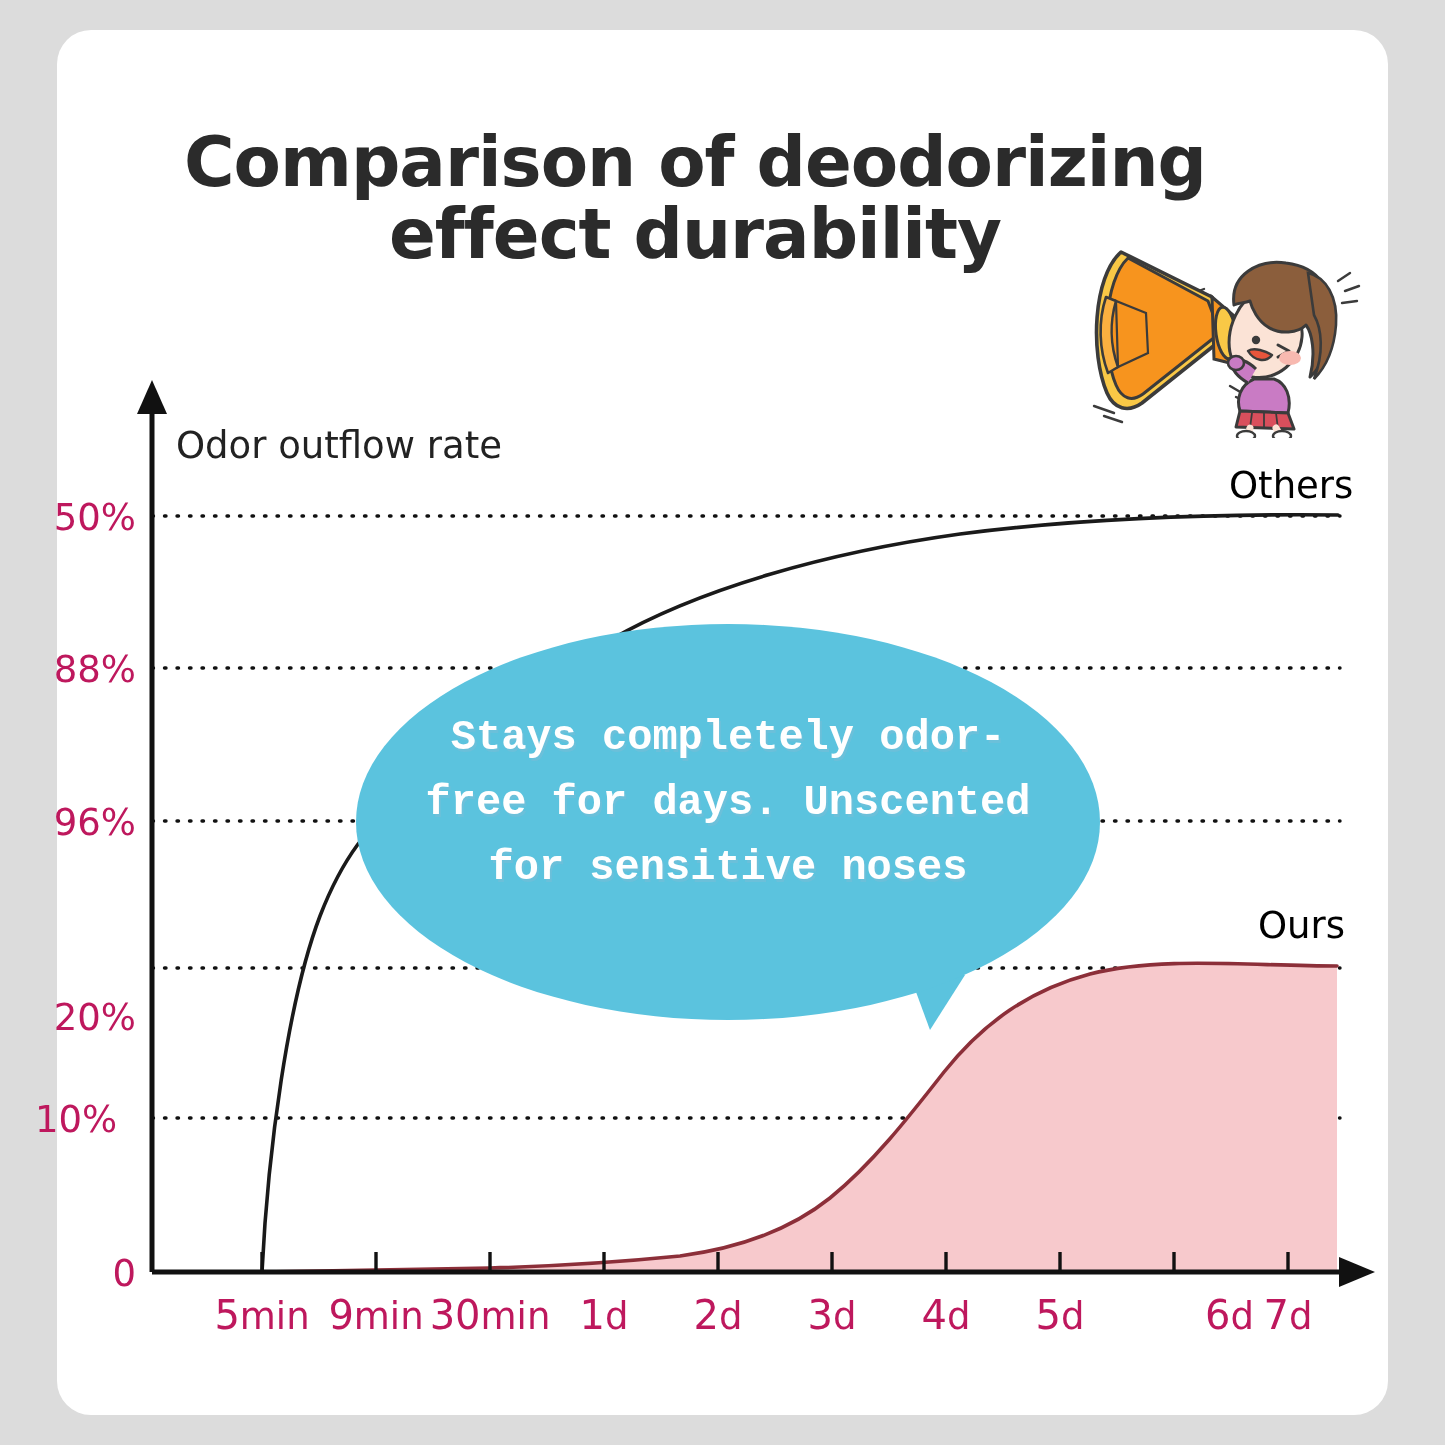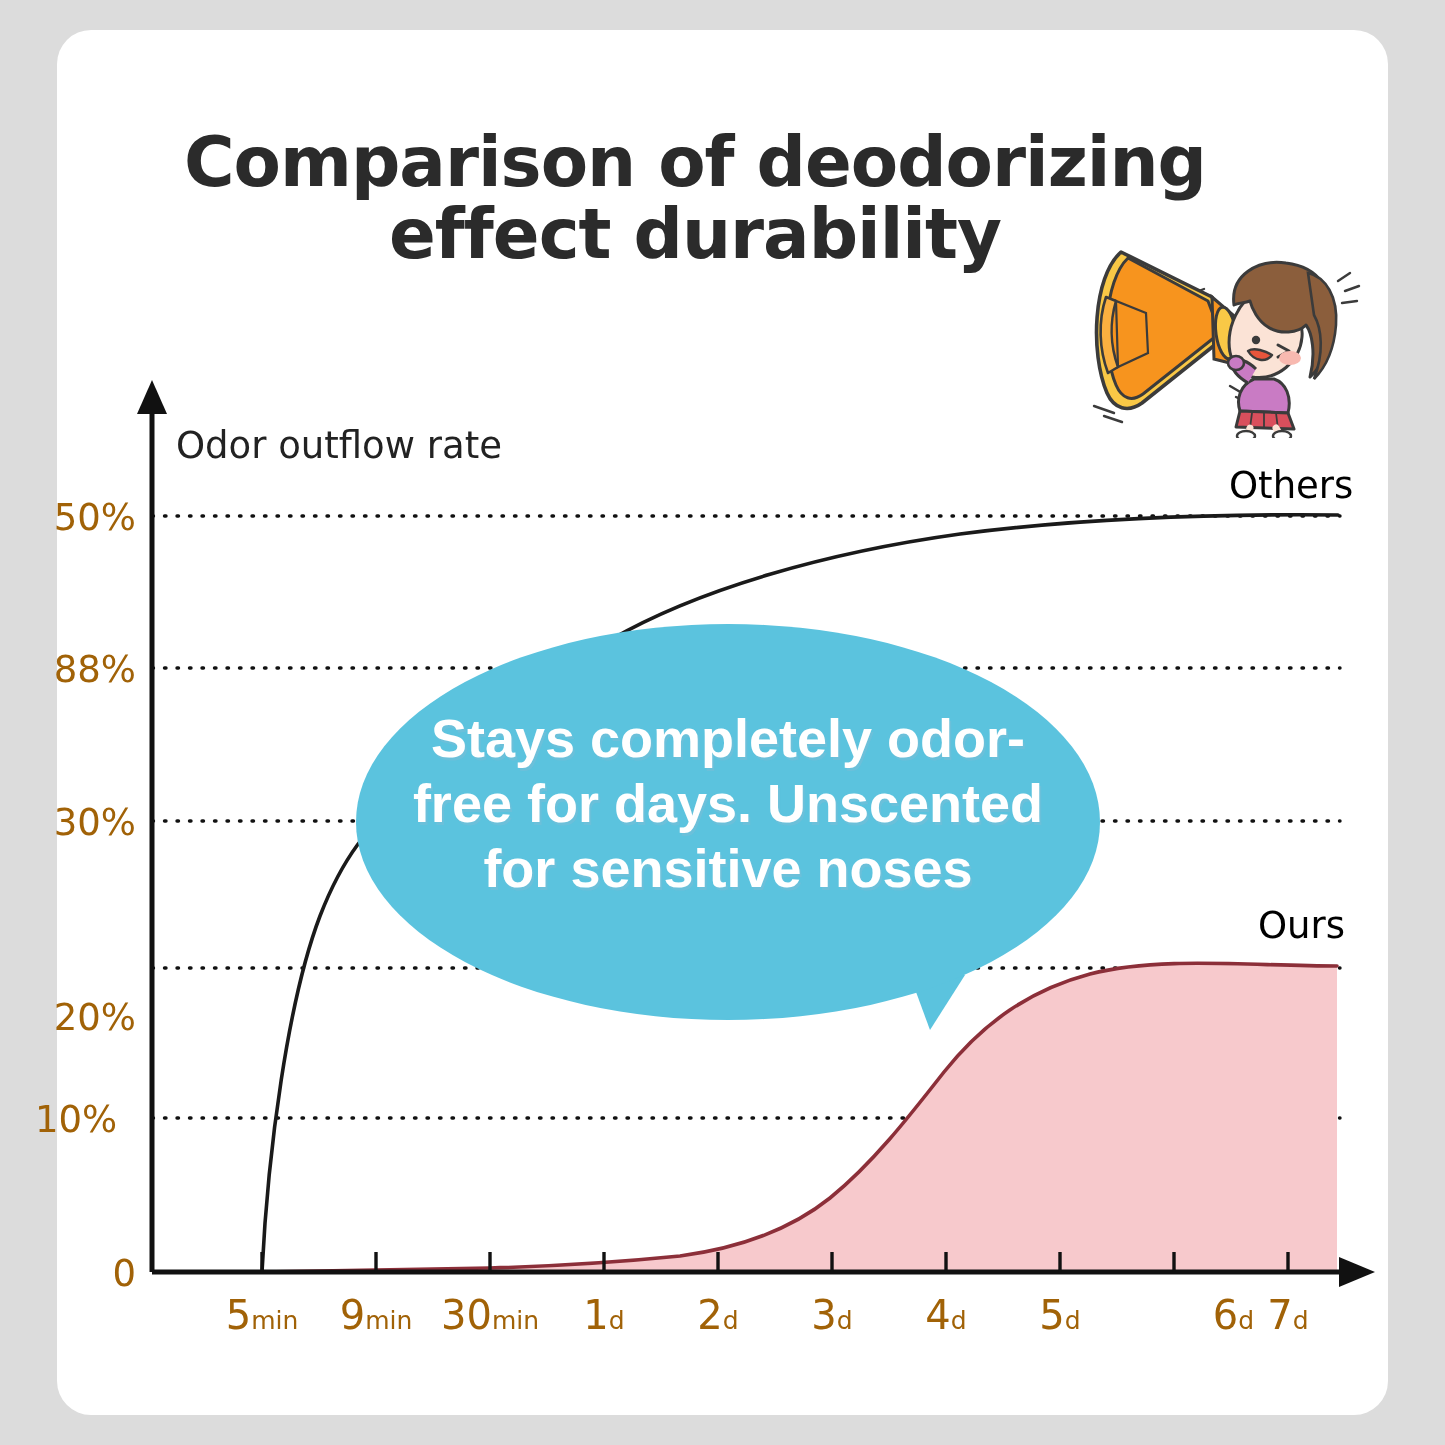--- a/index.html
+++ b/index.html
@@ -56,33 +56,33 @@
   #chart-svg {
     position: absolute;
     left: 0;
     top: 0;
     width: 1445px;
     height: 1445px;
   }
   .axis-tick-label {
     position: absolute;
     font-family: "DejaVu Sans", sans-serif;
-    color: #a16207;
+    color: #be185d;
     white-space: nowrap;
   }
   .ylab {
     font-size: 37px;
     text-align: right;
   }
   .xlab {
     font-size: 40px;
     text-align: center;
   }
   .xlab .unit {
-    font-size: 25px;
+    font-size: 37px;
     margin-top: 20px;
   }
   #y-axis-title {
     position: absolute;
     left: 176px;
     top: 424px;
     font-family: "DejaVu Sans", sans-serif;
     font-size: 37px;
     color: #222222;
   }
@@ -94,23 +94,23 @@
   }
   #label-others { left: 1229px; top: 464px; }
   #label-ours   { left: 1258px; top: 904px; }
   
   #bubble-text {
     position: absolute;
     left: 398px;
     top: 706px;
     width: 660px;
     text-align: center;
-    font-family: Liberation Sans, sans-serif;
+    font-family: Liberation Mono, monospace;
     font-weight: bold;
-    font-size: 54px;
+    font-size: 42px;
     line-height: 65px;
     color: #ffffff;
     text-shadow: 2px 3px 0 rgba(120,190,215,0.55);
     white-space: pre-line;
   }
 </style>
 </head>
 <body>
 
 <div id="stage">
@@ -238,21 +238,21 @@
       <line x1="1174" y1="1272" x2="1174" y2="1252"></line>
       <line x1="1288" y1="1272" x2="1288" y2="1252"></line>
     </g>
   </svg>
 
   <div id="y-axis-title">Odor outflow rate</div>
 
   <div class="axis-tick-label ylab" style="left:36px; top:1252px; width:100px;">0</div>
   <div class="axis-tick-label ylab" style="left:16px; top:1098px; width:120px;text-align:center;">10%</div>
   <div class="axis-tick-label ylab" style="left:16px; top:948px; width:120px;margin-top:48px;">20%</div>
-  <div class="axis-tick-label ylab" style="left:16px; top:801px; width:120px;">30%</div>
+  <div class="axis-tick-label ylab" style="left:16px; top:801px; width:120px;">96%</div>
   <div class="axis-tick-label ylab" style="left:16px; top:648px; width:120px;">88%</div>
   <div class="axis-tick-label ylab" style="left:16px; top:496px; width:120px;">50%</div>
 
   <div class="axis-tick-label xlab" style="left:182px; top:1292px; width:160px;">
     <span>5</span><span class="unit">min</span>
   </div>
   <div class="axis-tick-label xlab" style="left:296px; top:1292px; width:160px;">
     <span>9</span><span class="unit">min</span>
   </div>
   <div class="axis-tick-label xlab" style="left:410px; top:1292px; width:160px;">

